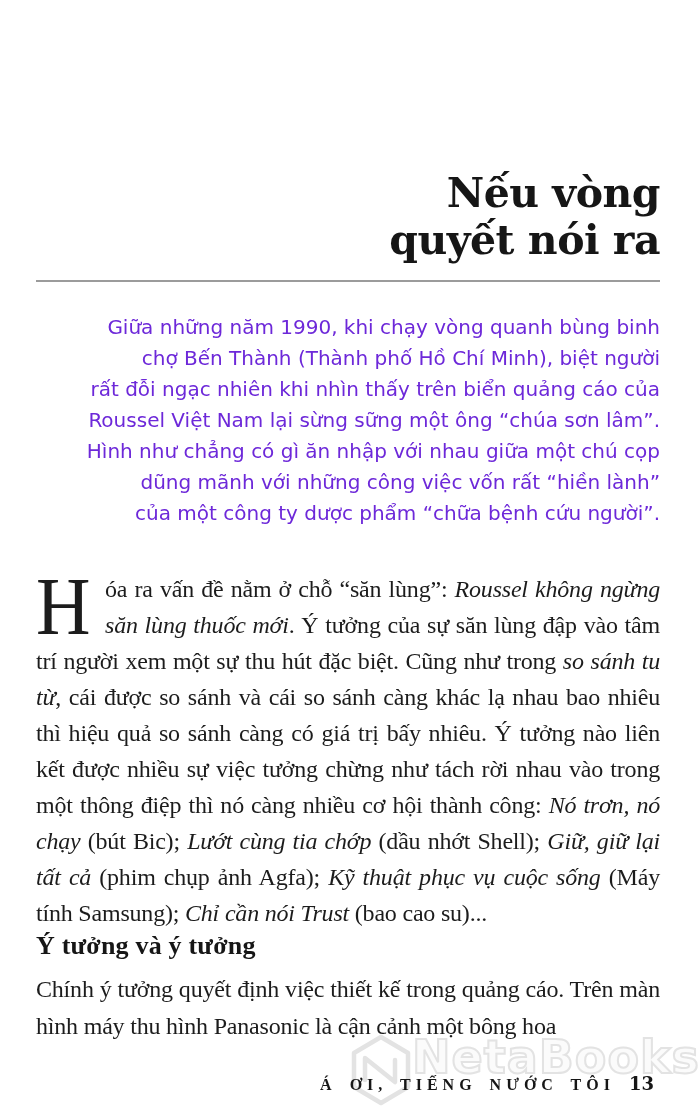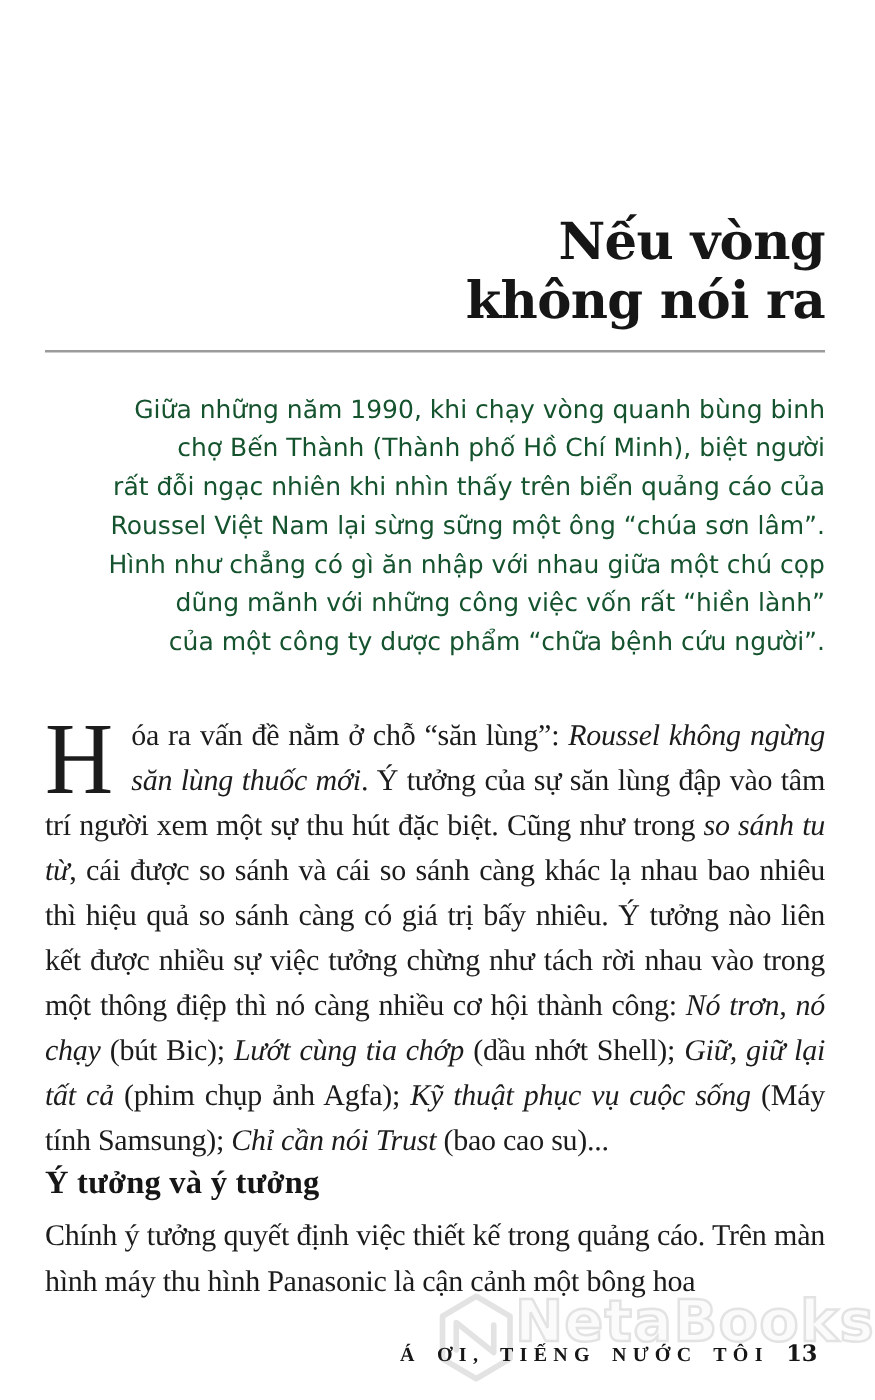--- a/index.html
+++ b/index.html
@@ -32,21 +32,21 @@
     height: 0;
   }
 
   
   .intro {
     margin-top: 30px;
     text-align: right;
     font-family: "DejaVu Sans", "Liberation Sans", sans-serif;
     font-size: 20px;
     line-height: 31px;
-    color: #14532d;
+    color: #6d28d9;
     white-space: nowrap;
   }
 
   
   .body-text {
     margin-top: 42px;
     font-family: "Liberation Serif", "DejaVu Serif", serif;
     font-size: 24px;
     line-height: 36px;
     color: #1c1c1c;
@@ -137,21 +137,21 @@
     font-weight: bold;
   }
 </style>
 </head>
 <body>
 
 <div class="page">
 
   <div class="title-block">
     <div>Nếu vòng</div>
-    <div>không nói ra</div>
+    <div>quyết nói ra</div>
   </div>
 
   <hr class="rule">
 
   <div class="intro">
     <div>Giữa những năm 1990, khi chạy vòng quanh bùng binh</div>
     <div>chợ Bến Thành (Thành phố Hồ Chí Minh), biệt người</div>
     <div>rất đỗi ngạc nhiên khi nhìn thấy trên biển quảng cáo của</div>
     <div>Roussel Việt Nam lại sừng sững một ông “chúa sơn lâm”.</div>
     <div>Hình như chẳng có gì ăn nhập với nhau giữa một chú cọp</div>

